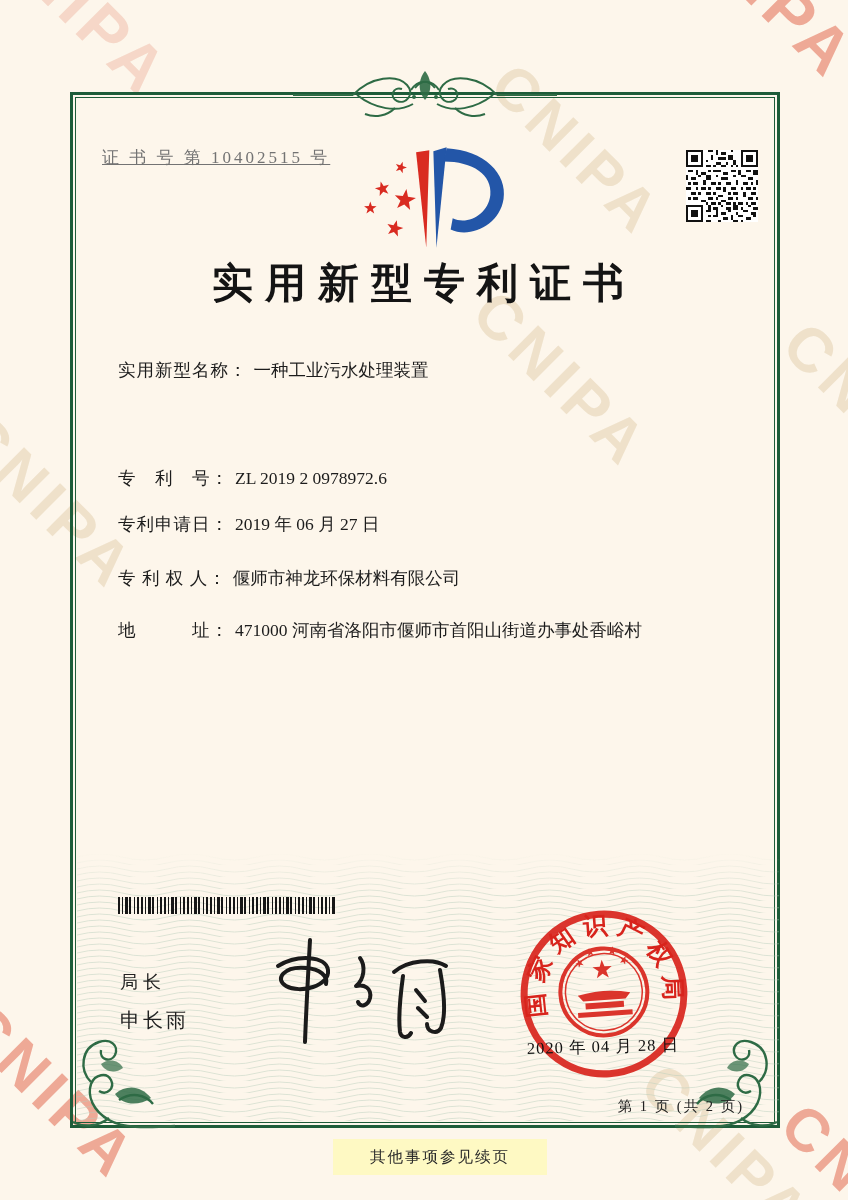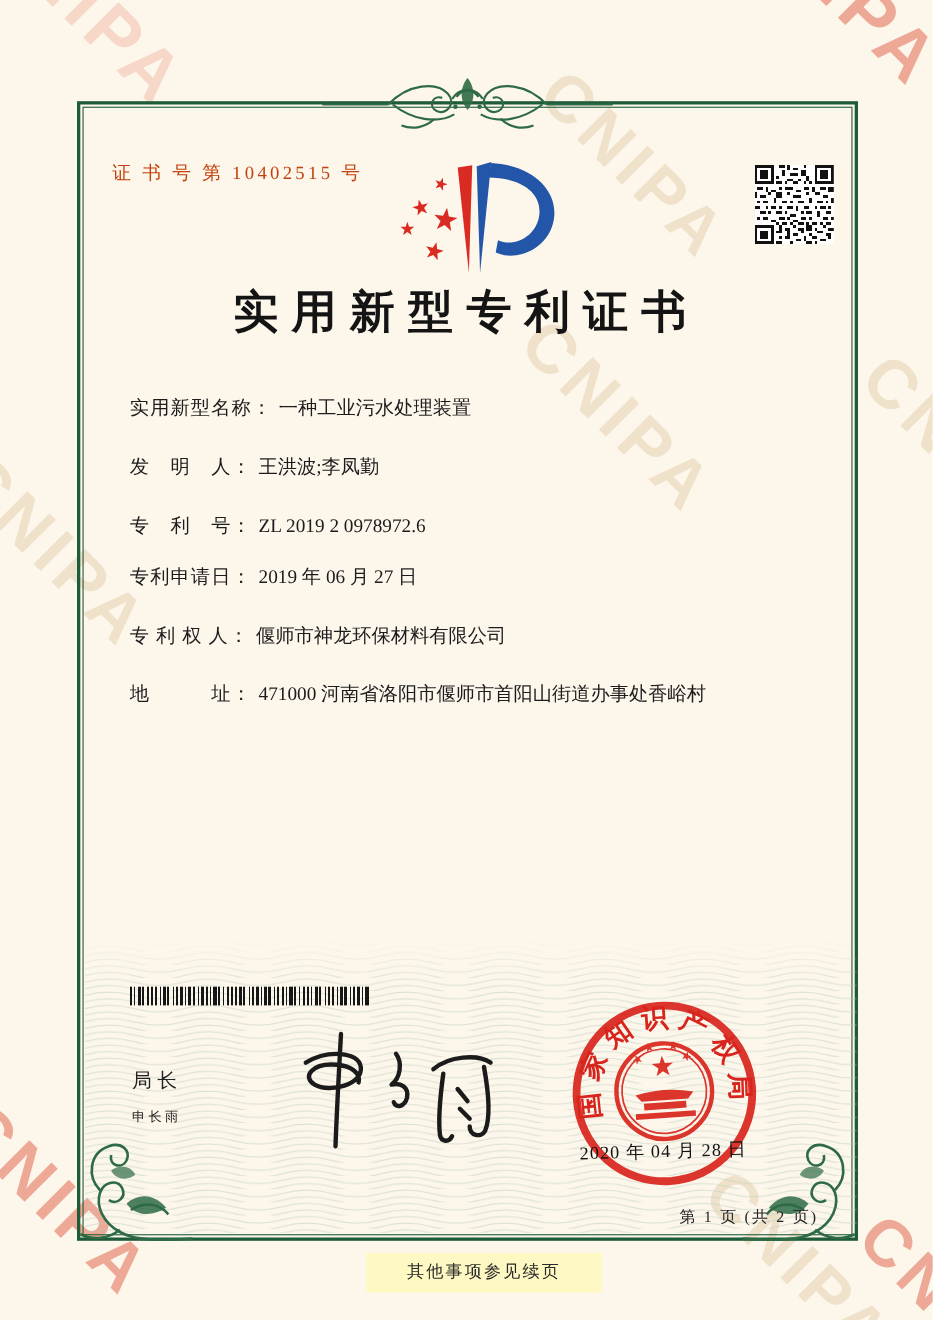--- a/index.html
+++ b/index.html
@@ -25,21 +25,21 @@
   }
   .frame-inner{position:absolute;inset:2px;border:1px solid #1e5c39;}
   .guilloche{position:absolute;left:4px;right:4px;bottom:4px;height:268px;opacity:.85;
     -webkit-mask-image:linear-gradient(to bottom,transparent,#000 16%);
             mask-image:linear-gradient(to bottom,transparent,#000 16%);}
   .orn{position:absolute;pointer-events:none;}
   .orn-top{left:50%;top:-27px;transform:translateX(-50%);}
   .orn-bl{left:-16px;bottom:-11px;}
   .orn-br{right:-16px;bottom:-11px;transform:scaleX(-1);}
   
-  .cert-number{position:absolute;left:102px;top:146px;font-size:17px;letter-spacing:3px;color:#c2410c;}
+  .cert-number{position:absolute;left:102px;top:146px;font-size:17px;letter-spacing:3px;color:#737373;text-decoration:underline;}
   .logo{position:absolute;left:352px;top:140px;}
   .qr{position:absolute;left:686px;top:150px;width:72px;height:72px;}
   .title{
     position:absolute;left:0;width:848px;top:256px;text-align:center;
     font-size:41px;font-weight:bold;letter-spacing:12px;color:#141414;
   }
   .field-row{position:absolute;left:118px;width:646px;font-size:17.5px;color:#1c1c1c;}
   .field-row .lbl{letter-spacing:1px;}
   .field-row .val{margin-left:6px;}
   .pair2{position:absolute;left:322px;top:0;}
@@ -53,21 +53,21 @@
     position:absolute;left:118px;top:897px;width:218px;height:17px;
     background:repeating-linear-gradient(90deg,
       #161616 0 2px,transparent 2px 4px,
       #161616 4px 5px,transparent 5px 7px,
       #161616 7px 10px,transparent 10px 11px,
       #161616 11px 13px,transparent 13px 16px,
       #161616 16px 17px,transparent 17px 19px,
       #161616 19px 21px,transparent 21px 23px);
   }
   .signer-title{position:absolute;left:120px;top:970px;font-size:18px;letter-spacing:5px;color:#222;}
-  .signer-name{position:absolute;left:120px;top:1007px;font-size:12px;letter-spacing:3px;color:#222;}
+  .signer-name{position:absolute;left:120px;top:1007px;font-size:20px;letter-spacing:3px;color:#222;}
   .signature{position:absolute;left:248px;top:936px;}
   .seal{position:absolute;left:511px;top:901px;width:186px;height:186px;transform:rotate(-4deg);}
   .seal-date{
     position:absolute;left:519px;top:1036px;width:168px;text-align:center;
     font-size:16.5px;color:#111;letter-spacing:1px;transform:rotate(-1.5deg);
   }
   .page-num{position:absolute;left:70px;top:1097px;width:674px;text-align:right;font-size:14.5px;letter-spacing:2px;color:#222;}
   .note-box{
     position:absolute;left:333px;top:1139px;width:214px;height:36px;
     background:#fef9c3;text-align:center;line-height:36px;
@@ -179,23 +179,20 @@
         <rect x="24" y="2" width="3" height="3"></rect>
         <rect x="2" y="24" width="3" height="3"></rect>
       <path d="M9 0h2v1h-2zM12 0h1v2h-1zM14 1h2v1h-2zM18 0h1v1h-1zM10 2h1v2h-1zM13 3h3v1h-3zM17 2h2v2h-2zM8 4h1v1h-1zM12 5h2v1h-2zM16 5h1v1h-1zM19 4h1v2h-1zM8 6h2v1h-2zM11 6h1v1h-1zM14 6h2v1h-2zM18 6h1v1h-1zM20 6h1v1h-1zM1 8h2v1h-2zM4 8h1v2h-1zM6 9h2v1h-2zM9 8h1v1h-1zM11 8h3v1h-3zM15 9h2v1h-2zM18 8h2v1h-2zM21 8h1v2h-1zM24 8h2v1h-2zM27 8h2v2h-2zM0 10h1v2h-1zM2 11h2v1h-2zM5 10h1v1h-1zM8 10h2v2h-2zM12 10h1v1h-1zM14 11h3v1h-3zM19 10h1v1h-1zM22 10h2v1h-2zM25 11h2v1h-2zM1 13h1v1h-1zM3 13h2v1h-2zM7 12h1v2h-1zM10 13h2v1h-2zM13 13h1v1h-1zM16 13h2v1h-2zM20 12h1v2h-1zM23 13h2v1h-2zM26 13h1v1h-1zM28 12h1v2h-1zM0 15h2v1h-2zM4 15h1v1h-1zM6 15h2v1h-2zM9 15h1v1h-1zM12 15h2v1h-2zM15 15h1v2h-1zM18 15h2v1h-2zM22 15h1v1h-1zM24 15h2v1h-2zM27 15h1v1h-1zM2 17h2v1h-2zM5 17h1v1h-1zM8 17h2v1h-2zM11 17h1v1h-1zM13 18h2v1h-2zM17 17h1v1h-1zM19 17h2v1h-2zM23 17h1v2h-1zM26 17h2v1h-2zM1 19h1v1h-1zM3 19h2v1h-2zM6 20h2v1h-2zM9 19h2v1h-2zM12 19h1v1h-1zM14 20h2v1h-2zM17 19h2v1h-2zM20 19h1v1h-1zM25 19h2v1h-2zM28 19h1v1h-1zM8 21h1v1h-1zM10 21h2v1h-2zM13 21h1v1h-1zM16 21h2v1h-2zM19 21h1v1h-1zM21 21h2v1h-2zM24 21h1v1h-1zM26 21h2v1h-2zM9 22h1v2h-1zM11 23h2v1h-2zM14 22h1v1h-1zM16 23h2v1h-2zM19 22h2v2h-2zM22 23h1v1h-1zM25 22h1v1h-1zM27 23h2v1h-2zM8 24h2v1h-2zM12 24h1v2h-1zM14 25h2v1h-2zM17 24h1v1h-1zM20 25h1v1h-1zM23 24h2v1h-2zM26 25h2v1h-2zM9 26h1v1h-1zM11 26h2v1h-2zM15 27h2v1h-2zM18 26h1v2h-1zM21 26h2v1h-2zM24 27h2v1h-2zM27 26h1v1h-1zM8 28h2v1h-2zM13 28h1v1h-1zM19 28h2v1h-2zM22 28h1v1h-1z"></path>
     </g>
   </svg>
 
   <div class="title">实用新型专利证书</div>
 
   <div class="field-row r1">
     <span class="lbl">实用新型名称：</span><span class="val">一种工业污水处理装置</span>
-  </div>
-  <div class="field-row r2">
-    <span class="lbl">发　明　人：</span><span class="val">王洪波;李凤勤</span>
   </div>
   <div class="field-row r3">
     <span class="lbl">专　利　号：</span><span class="val">ZL 2019 2 0978972.6</span>
   </div>
   <div class="field-row r4">
     <span class="lbl">专利申请日：</span><span class="val">2019 年 06 月 27 日</span>
   </div>
   <div class="field-row r5">
     <span class="lbl">专 利 权 人：</span><span class="val">偃师市神龙环保材料有限公司</span>
   </div>

